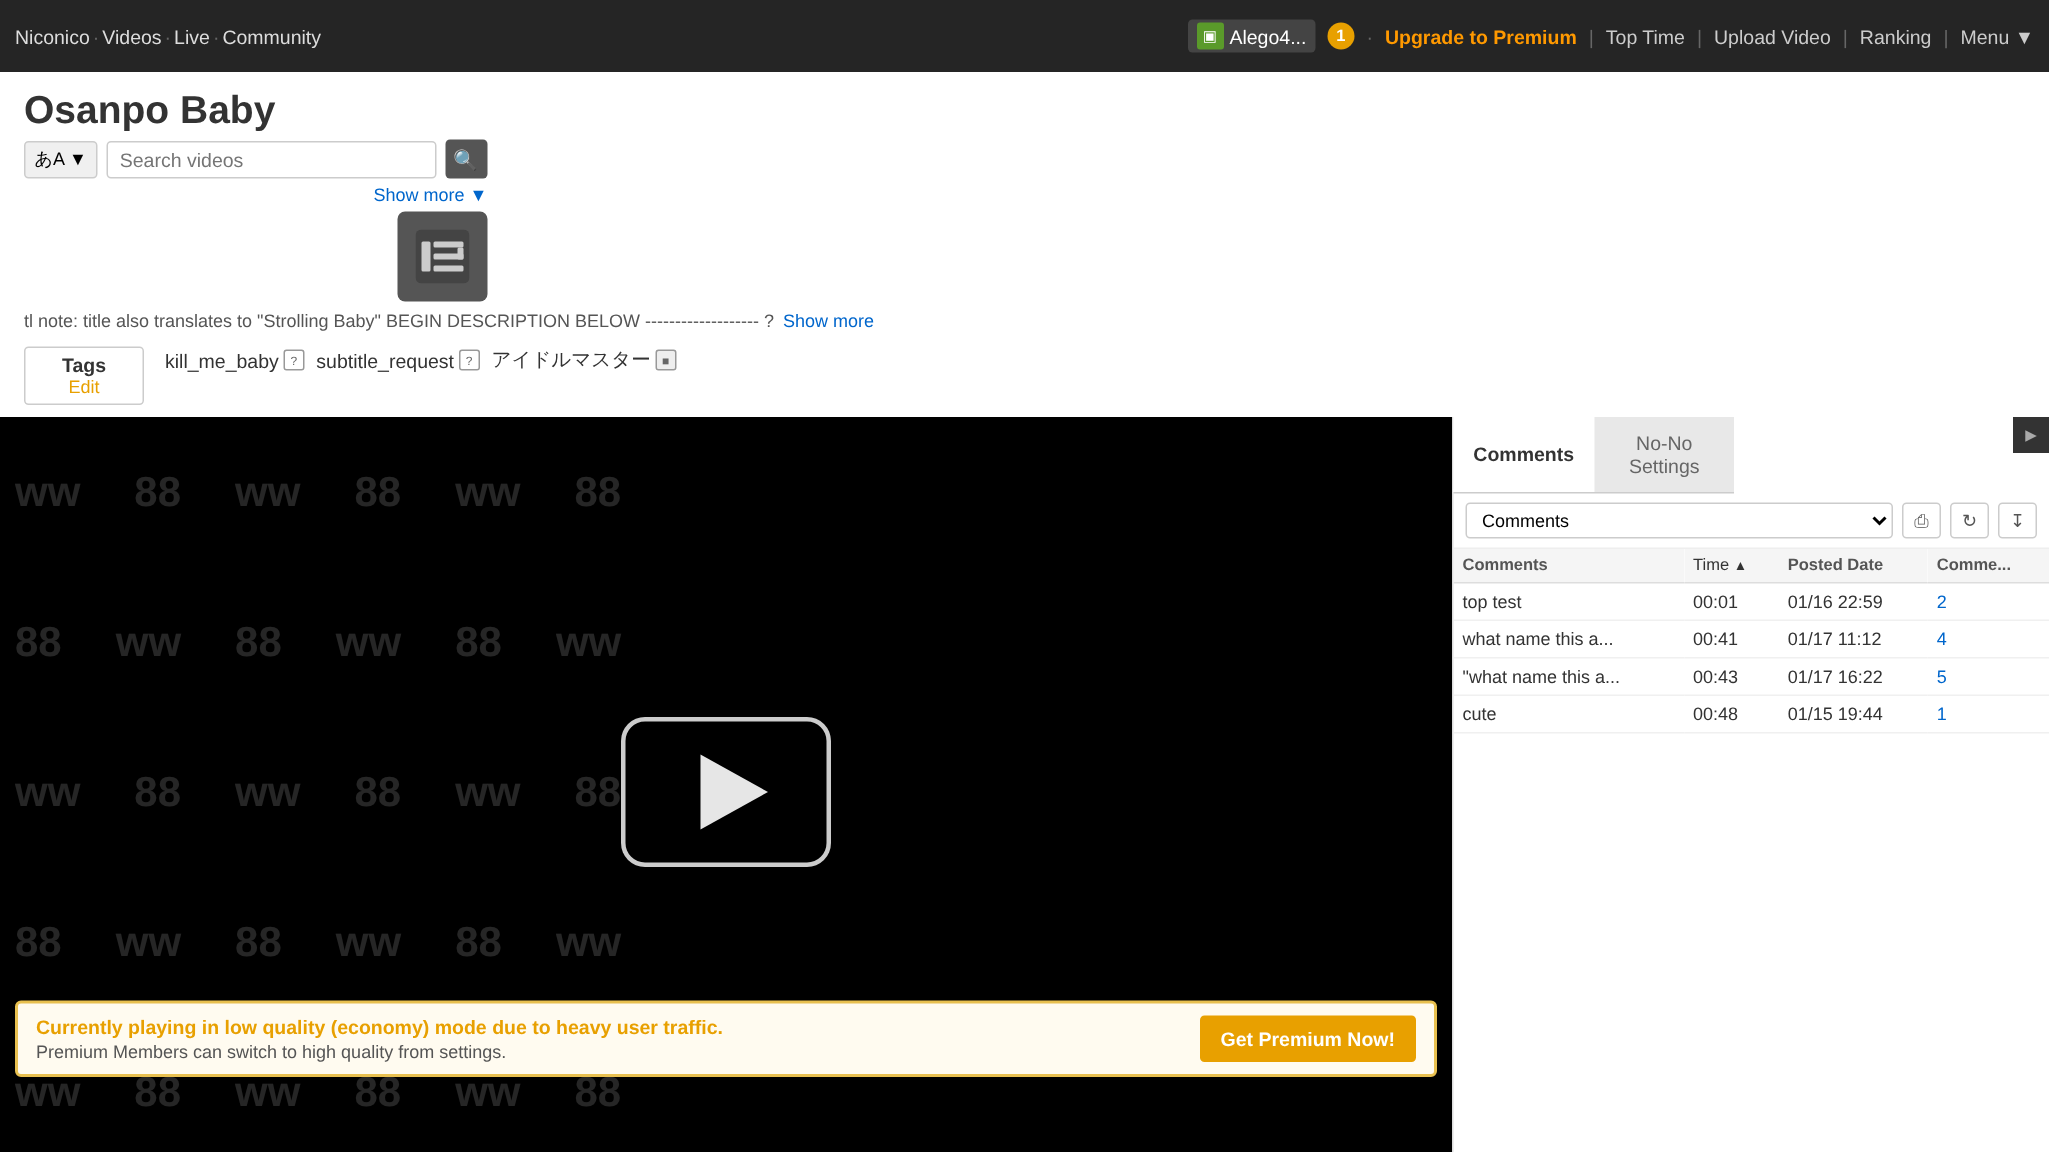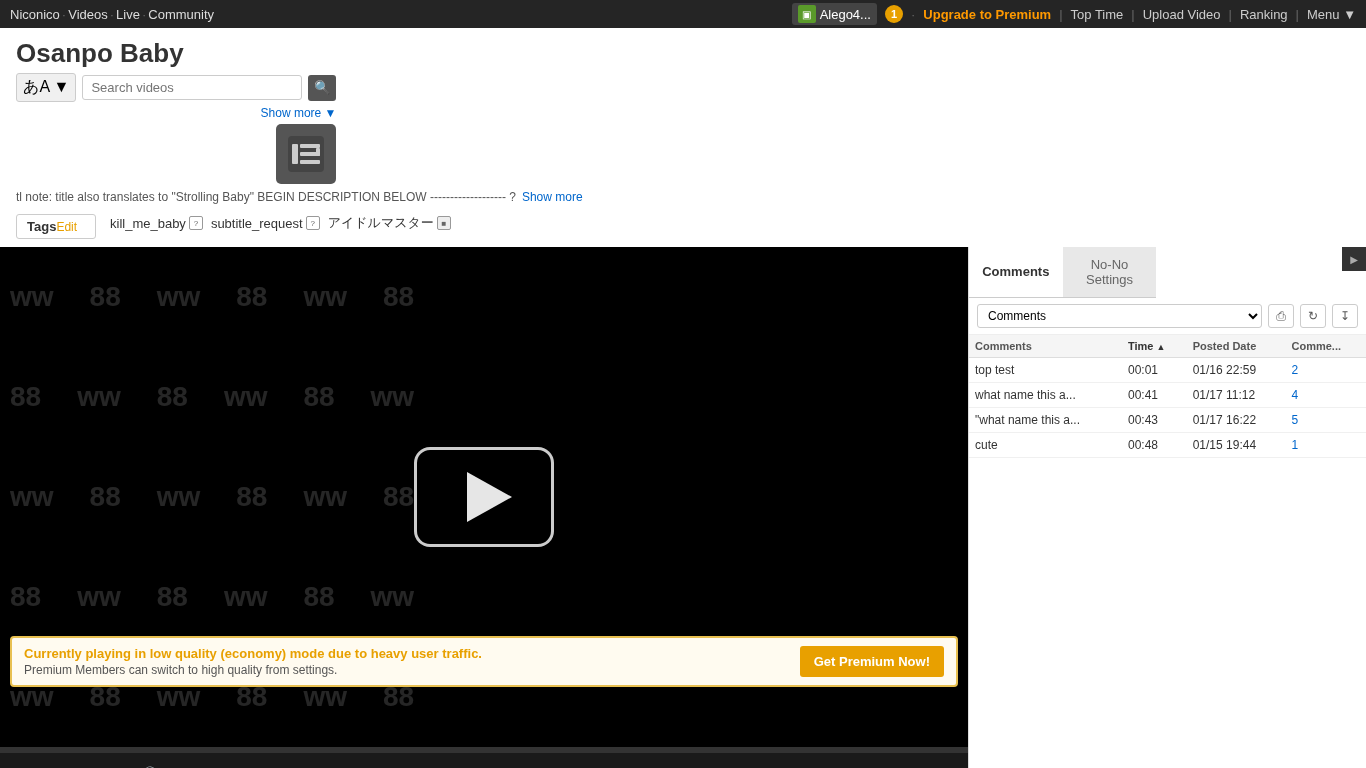--- a/index.html
+++ b/index.html
@@ -2,21 +2,21 @@
 <html><head>
   <meta charset="utf-8">
   <style>
     * { margin: 0; padding: 0; box-sizing: border-box; }
     body { font-family: Arial, sans-serif; font-size: 13px; background: #fff; color: #333; }
 
     
     #topbar {
       background: #252525;
       color: #ccc;
-      height: 28px;
+      height: 48px;
       display: flex;
       align-items: center;
       justify-content: space-between;
       padding: 0 10px;
     }
     #topbar-left { display: flex; align-items: center; gap: 0; }
     #topbar-left span { color: #ccc; font-size: 13px; }
     #topbar-left span.sep { margin: 0 2px; color: #666; }
     #topbar-right { display: flex; align-items: center; gap: 8px; font-size: 13px; }
     .user-badge {
@@ -43,21 +43,21 @@
       display: flex;
       align-items: flex-start;
       justify-content: space-between;
       flex-direction: column;
     }
     #page-title-area {}
     #page-title { font-size: 26px; font-weight: bold; color: #333; }
     #search-area { display: flex; align-items: center; gap: 6px; margin-top: 4px; }
     .lang-btn {
       background: #f0f0f0; border: 1px solid #ccc; border-radius: 3px;
-      padding: 3px 6px; font-size: 16px; cursor: pointer; display: flex; align-items: center; gap: 2px;
+      padding: 3px 6px; font-size: 12px; cursor: pointer; display: flex; align-items: center; gap: 2px;
     }
     #search-box {
       border: 1px solid #ccc; border-radius: 3px; padding: 4px 8px;
       width: 220px; font-size: 13px; outline: none;
     }
     .search-btn {
       background: #555; border: none; border-radius: 3px;
       width: 28px; height: 26px; cursor: pointer;
       display: flex; align-items: center; justify-content: center; color: #fff;
     }
@@ -72,21 +72,21 @@
     #show-more-right { color: #0066cc; cursor: pointer; font-size: 12px; text-decoration: none; }
 
     
     #tags-row {
       padding: 4px 16px 8px 16px;
       display: flex; align-items: flex-start; gap: 10px;
     }
     .tags-box {
       border: 1px solid #ccc; border-radius: 3px;
       padding: 4px 10px; min-width: 80px;
-      display: flex; flex-direction: row; align-items: center;
+      display: flex; flex-direction: column; align-items: center;
     }
     .tags-box .tags-label { font-size: 13px; font-weight: bold; color: #333; }
     .tags-box .tags-edit { color: #e8a000; font-size: 12px; cursor: pointer; text-decoration: none; }
     .tag-item {
       display: inline-flex; align-items: center; gap: 3px;
       margin: 0 4px; font-size: 13px;
     }
     .tag-icon {
       width: 14px; height: 14px; border: 1px solid #999; border-radius: 2px;
       display: inline-flex; align-items: center; justify-content: center;
@@ -249,21 +249,21 @@
       flex: 1; overflow-y: auto; font-size: 12px;
     }
     #comments-table table {
       width: 100%; border-collapse: collapse;
     }
     #comments-table th {
       background: #f5f5f5; padding: 5px 6px; text-align: left;
       border-bottom: 1px solid #ddd; font-size: 11px; color: #555;
       white-space: nowrap; cursor: pointer; position: sticky; top: 0;
     }
-    #comments-table th.sorted { color: #333; font-weight: bold; }
+    #comments-table th.sorted { color: #333; font-weight: normal; }
     .sort-arrow { font-size: 9px; }
     #comments-table td {
       padding: 5px 6px; border-bottom: 1px solid #f0f0f0;
       vertical-align: middle;
     }
     .comment-count-link { color: #0066cc; text-decoration: none; }
   </style>
 </head>
 <body>
 

